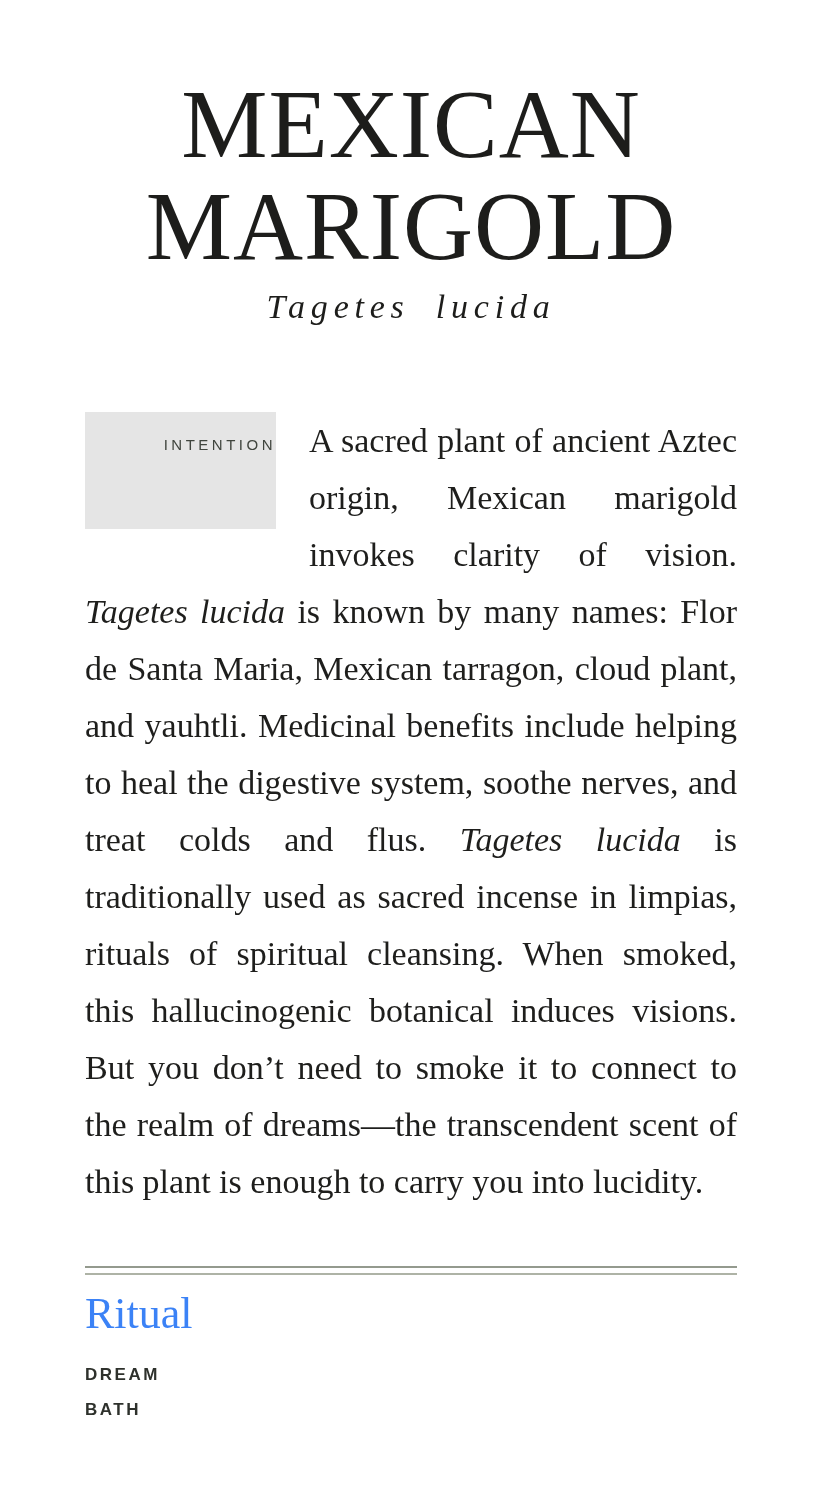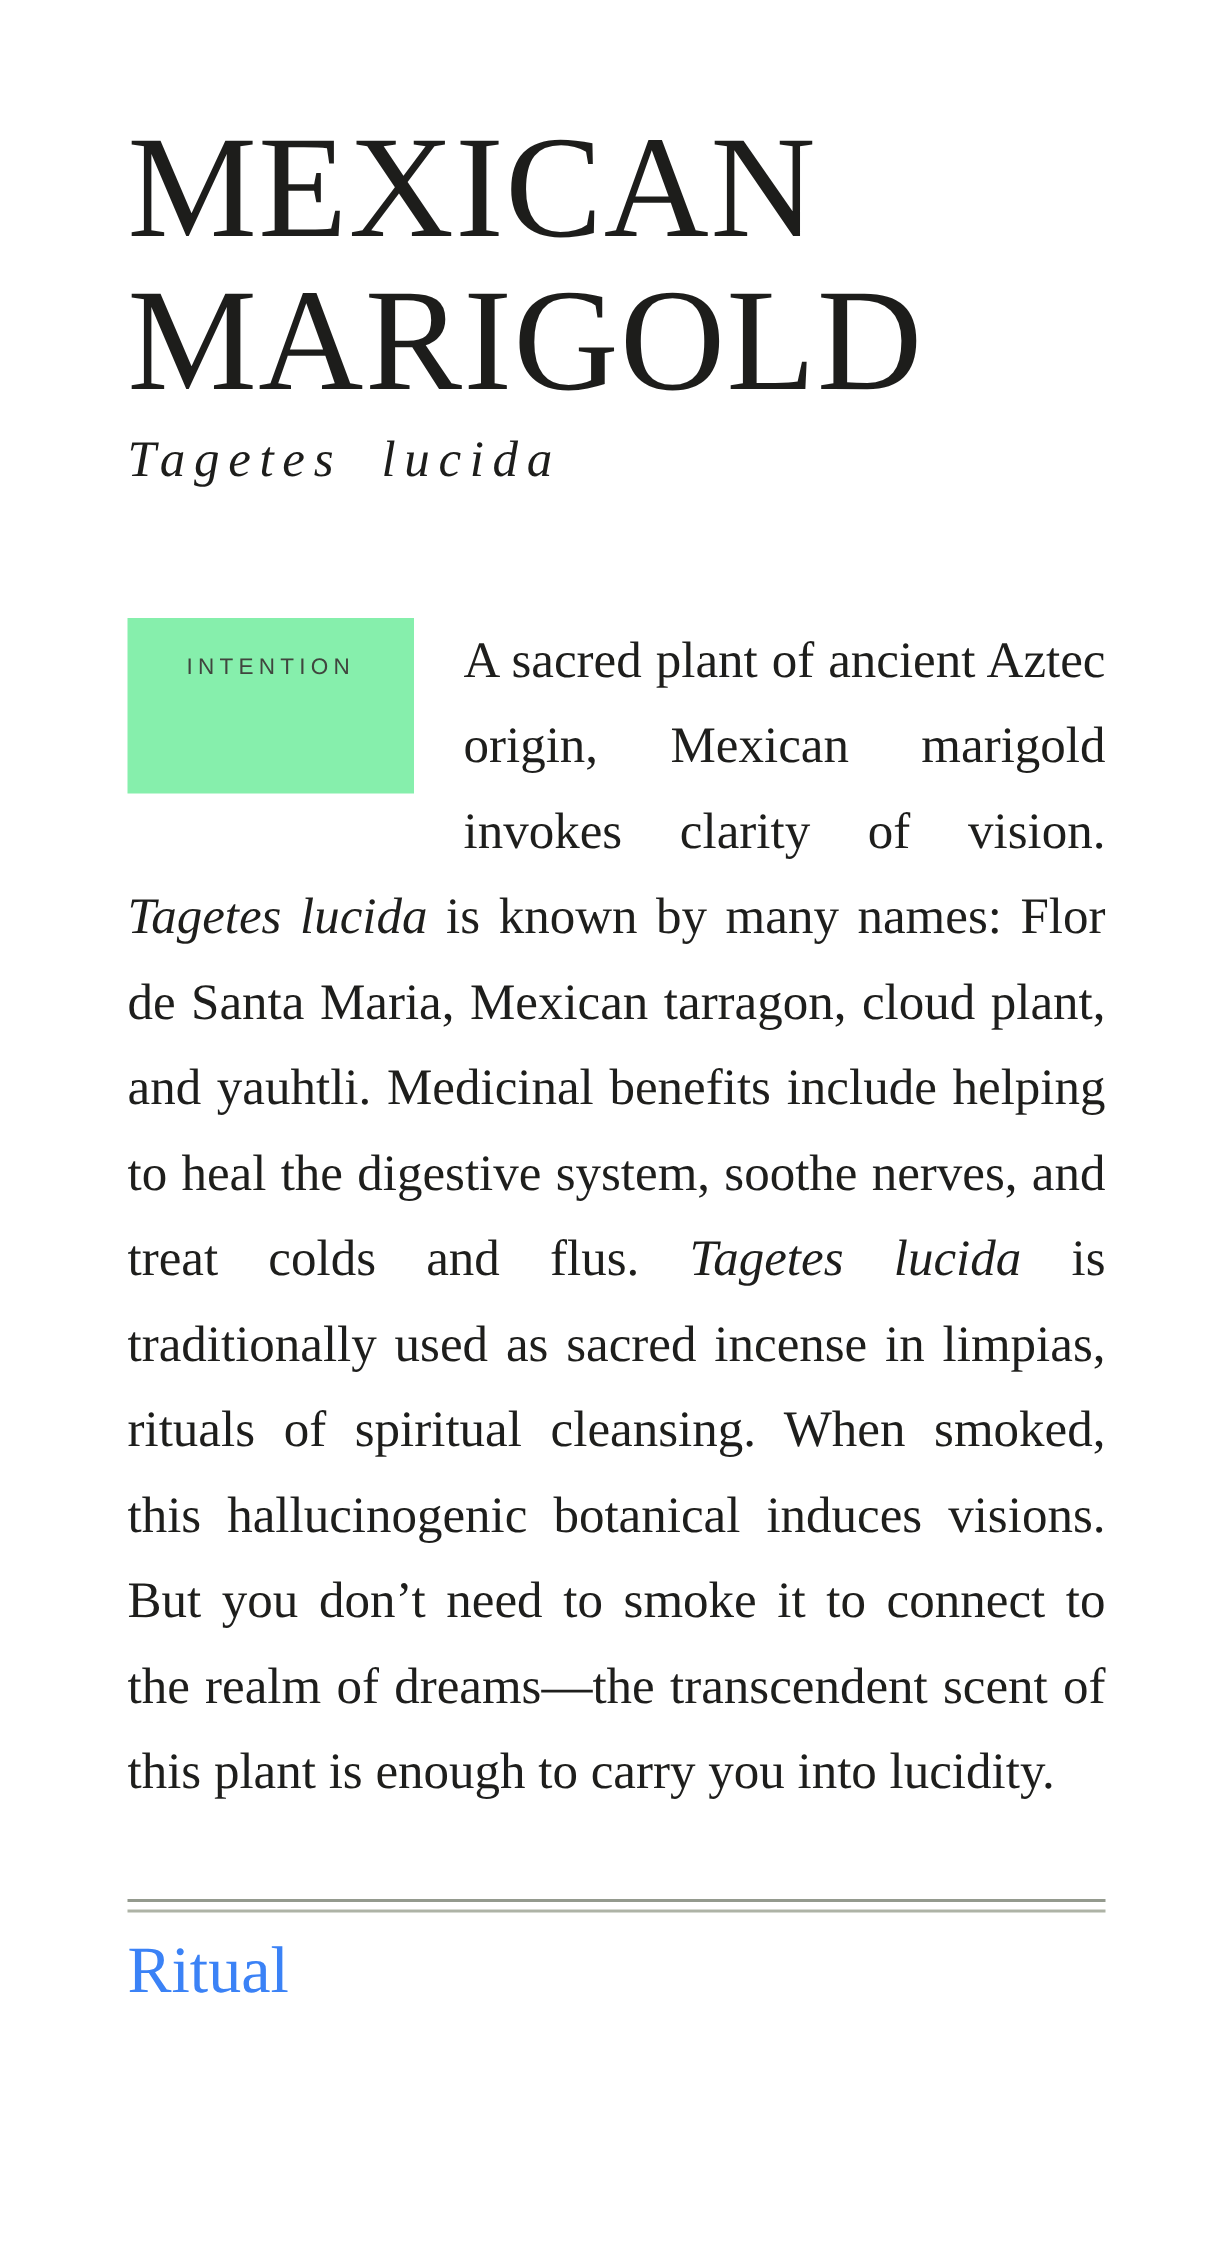--- a/index.html
+++ b/index.html
@@ -17,20 +17,21 @@
     position: relative;
   }
   .content {
     width: 652px;
     margin-left: 85px;
   }
 
   
   .header {
     padding-top: 74px;
+    text-align: center;
   }
   .plant-title {
     margin: 0;
     font-family: "Liberation Serif", serif;
     font-weight: normal;
     font-size: 97px;
     line-height: 102px;
     letter-spacing: 1px;
     color: #1d1d1b;
   }
@@ -45,24 +46,24 @@
   }
 
   
   .article {
     margin-top: 86px;
   }
   .intention-box {
     float: left;
     width: 191px;
     height: 117px;
-    background: #86efac;
+    background: #e5e5e5;
     margin-right: 33px;
     margin-bottom: 16px;
-    text-align: center;
+    text-align: right;
     box-sizing: border-box;
     padding-top: 24px;
   }
   .intention-label {
     font-family: "Liberation Sans", sans-serif;
     font-size: 15px;
     letter-spacing: 3.5px;
     color: #40453e;
   }
   .intention-value {
@@ -144,17 +145,21 @@
         <div class="intention-label">INTENTION</div>
       </div>
       <p class="body-text"><span>A sacred plant of ancient Aztec origin, Mexican marigold invokes clarity of vision. </span><em>Tagetes lucida</em><span> is known by many names: Flor de Santa Maria, Mexican tarragon, cloud plant, and yauhtli. Medicinal benefits include helping to heal the digestive system, soothe nerves, and treat colds and flus. </span><em>Tagetes lucida</em><span> is traditionally used as sacred incense in limpias, rituals of spiritual cleansing. When smoked, this hallucinogenic botanical induces visions. But you don’t need to smoke it to connect to the realm of dreams—the transcendent scent of this plant is enough to carry you into lucidity.</span></p>
     </section>
 
     <div class="divider"></div>
 
     <section class="ritual">
       <aside class="ritual-left">
         <h2 class="ritual-heading">Ritual</h2>
+        <div class="ritual-subtitle">
+          <span class="sub-line">DREAM</span>
+          <span class="sub-line">BATH</span>
+        </div>
       </aside>
     </section>
 
   </div>
 </div>
 
 </body></html>

